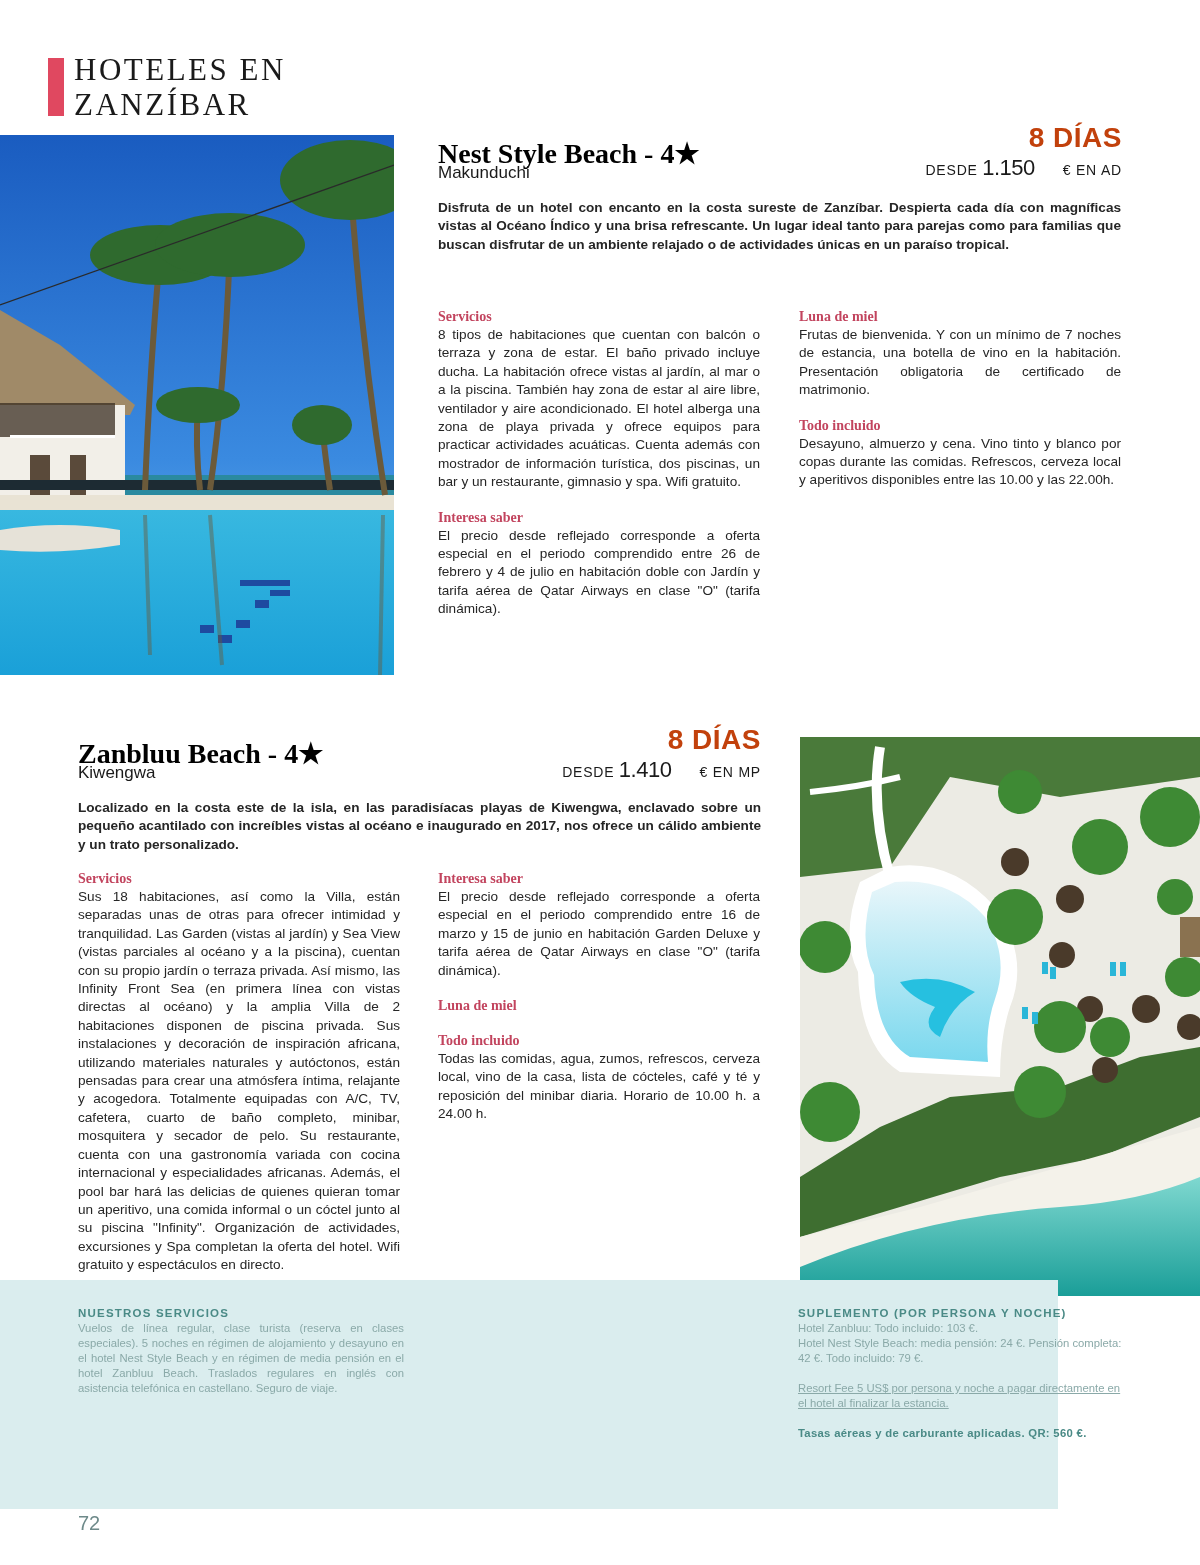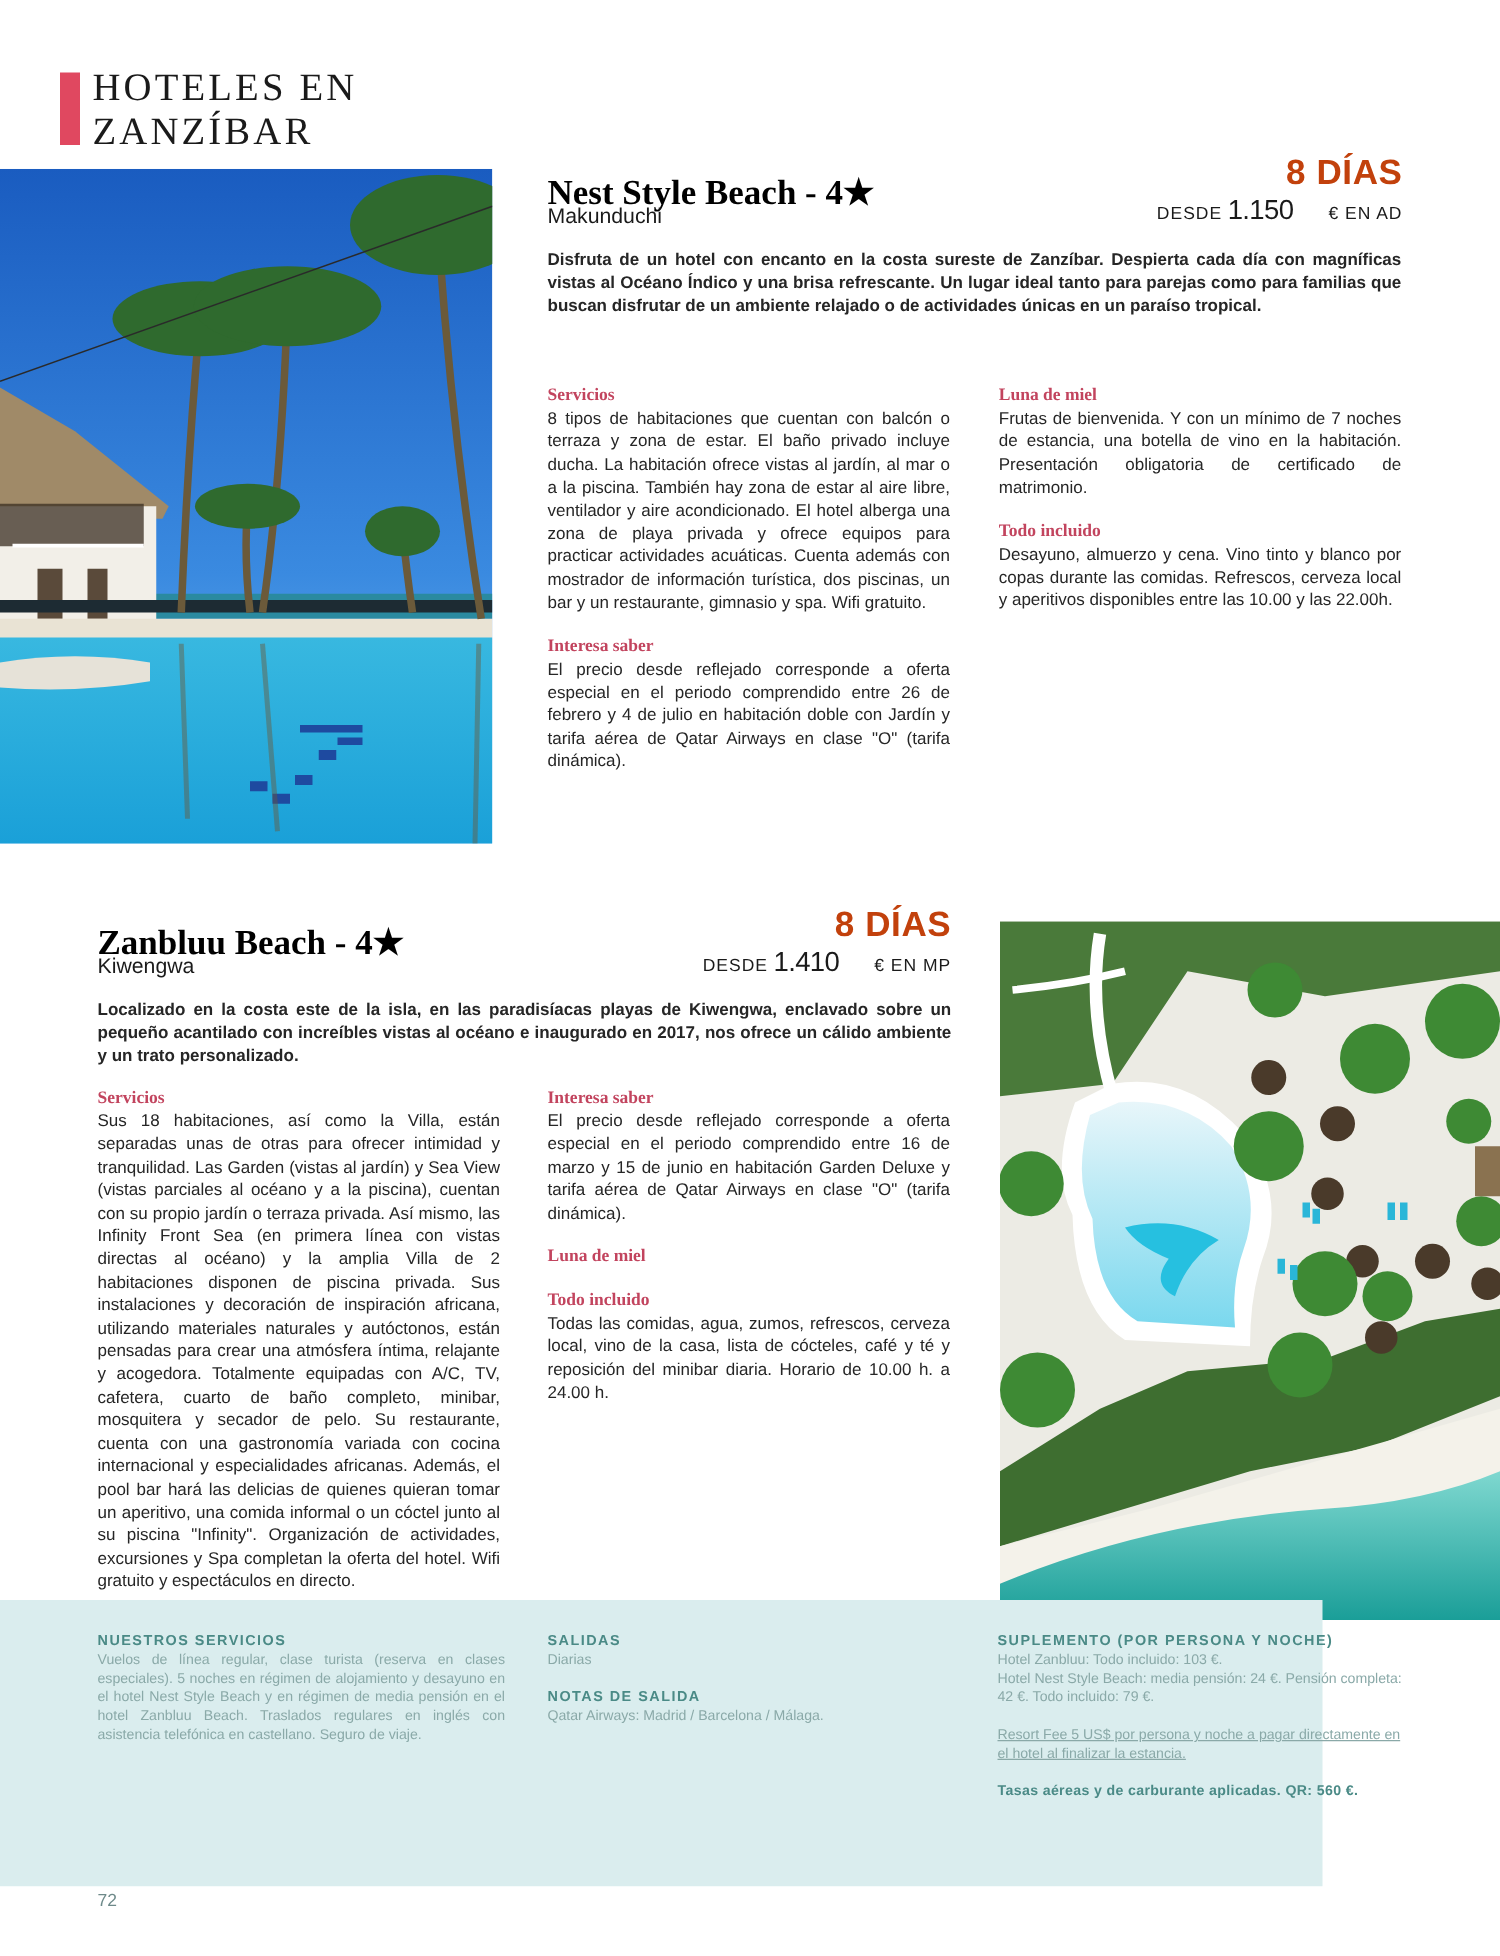--- a/index.html
+++ b/index.html
@@ -22,21 +22,21 @@
   .para { position: absolute; font-size: 13.6px; line-height: 18.4px; color: #262626; text-align: justify; font-weight: bold; }
   .sect-h { font-family: "Liberation Serif", "DejaVu Serif", serif; font-weight: bold; font-size: 14px; color: #c2445e; line-height: 18px; }
   .sect-b { font-size: 13.6px; line-height: 18.4px; color: #262626; text-align: justify; hyphens: auto; }
   .sect + .sect { margin-top: 17px; }
 
   .footer { position: absolute; left: 0; top: 1280px; width: 1058px; height: 229px; background: #daedee; }
   .f-col { position: absolute; top: 26px; }
   .f-h { font-size: 11.5px; font-weight: bold; letter-spacing: 1.2px; color: #4a8a86; line-height: 15px; }
   .f-b { font-size: 11.3px; line-height: 15px; color: #8aa9a8; }
   .f-strong { font-size: 11.3px; font-weight: bold; color: #4a8a86; line-height: 15px; letter-spacing: 0.3px; }
-  .page-num { position: absolute; left: 78px; top: 1512px; font-size: 14px; color: #6e8a8a; }
+  .page-num { position: absolute; left: 78px; top: 1512px; font-size: 20px; color: #6e8a8a; }
 </style>
 </head>
 <body>
 
 <div class="page-title">
   <div class="bar"></div>
   <div class="t">
     <div>HOTELES EN</div>
     <div>ZANZÍBAR</div>
   </div>
@@ -215,26 +215,20 @@
         <rect x="232" y="275" width="6" height="12"></rect>
     </g>
   </svg>
 </div>
 
 <div class="footer">
   <div class="f-col" style="left:78px; width:326px;">
     <div class="f-h">NUESTROS SERVICIOS</div>
     <div class="f-b" style="text-align:justify;">Vuelos de línea regular, clase turista (reserva en clases especiales). 5 noches en régimen de alojamiento y desayuno en el hotel Nest Style Beach y en régimen de media pensión en el hotel Zanbluu Beach. Traslados regulares en inglés con asistencia telefónica en castellano. Seguro de viaje.</div>
   </div>
-  <div class="f-col" style="left:438px; width:322px;">
-    <div class="f-h">SALIDAS</div>
-    <div class="f-b">Diarias</div>
-    <div class="f-h" style="margin-top:15px;">NOTAS DE SALIDA</div>
-    <div class="f-b">Qatar Airways: Madrid / Barcelona / Málaga.</div>
-  </div>
   <div class="f-col" style="left:798px; width:325px;">
     <div class="f-h">SUPLEMENTO (POR PERSONA Y NOCHE)</div>
     <div class="f-b">Hotel Zanbluu: Todo incluido: 103 €.</div>
     <div class="f-b">Hotel Nest Style Beach: media pensión: 24 €. Pensión completa: 42 €. Todo incluido: 79 €.</div>
     <div class="f-b" style="margin-top:15px;text-decoration:underline;">Resort Fee 5 US$ por persona y noche a pagar directamente en el hotel al finalizar la estancia.</div>
     <div class="f-strong" style="margin-top:15px;">Tasas aéreas y de carburante aplicadas. QR: 560 €.</div>
   </div>
 </div>
 
 <div class="page-num">72</div>

